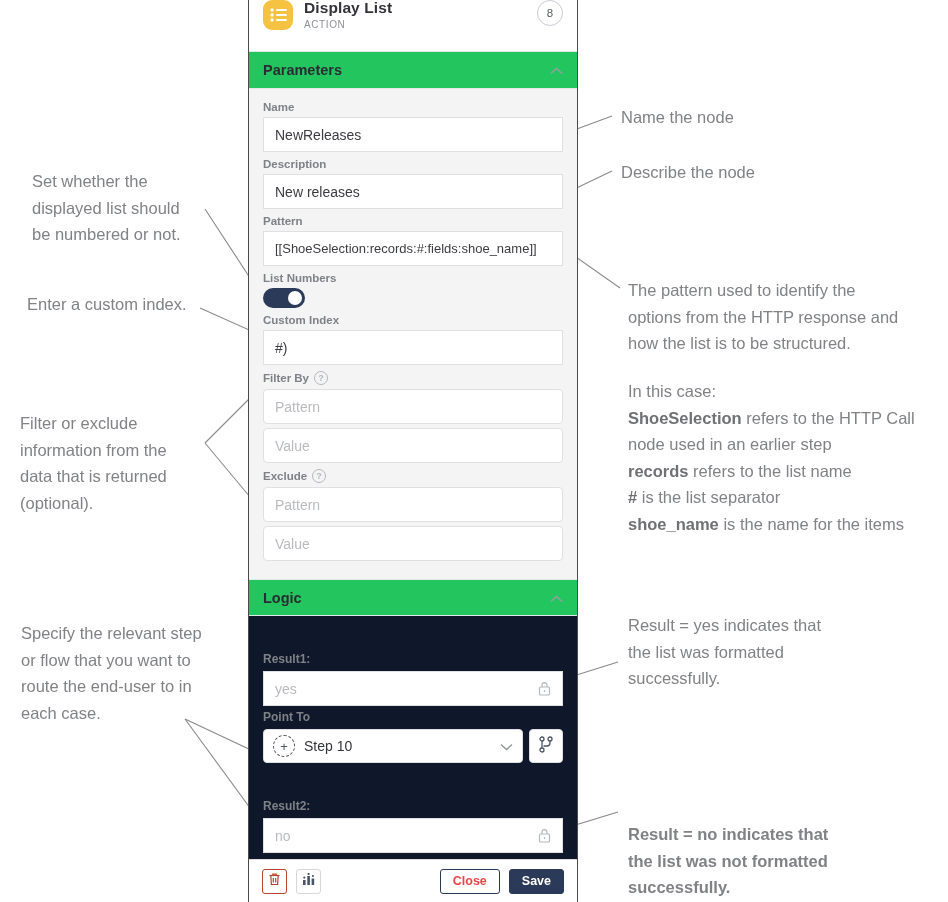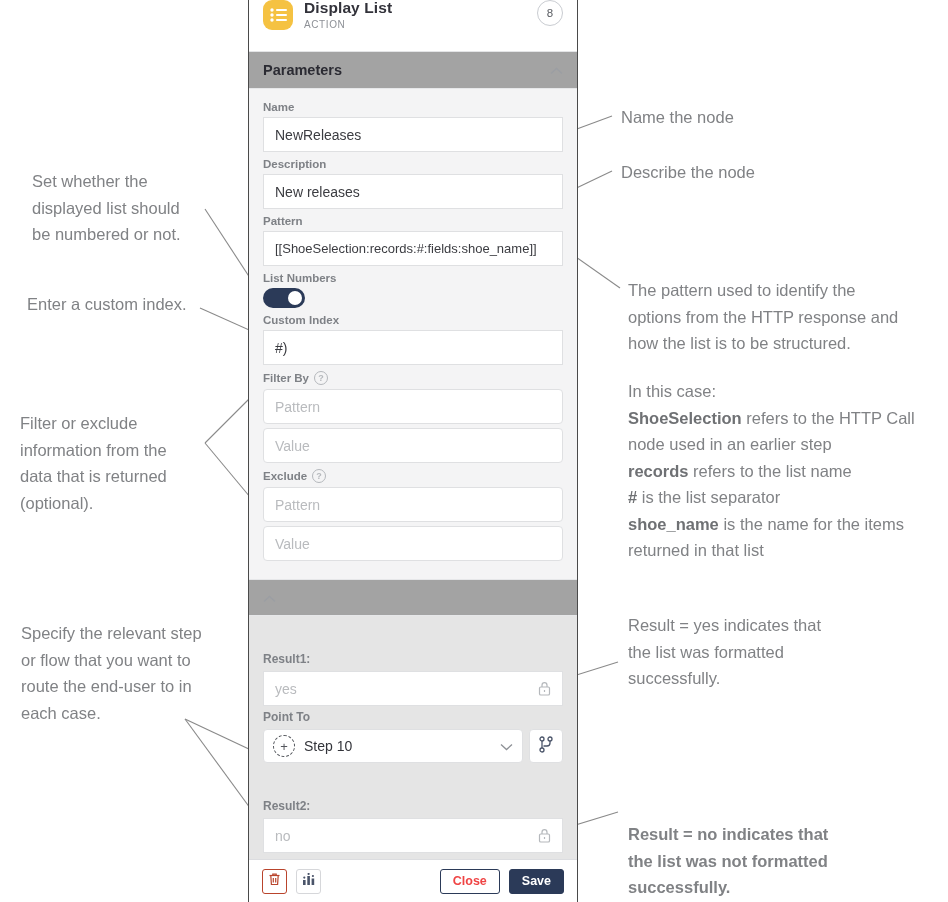--- a/index.html
+++ b/index.html
@@ -80,21 +80,21 @@
     display: flex; align-items: center; justify-content: center;
     font-size: 11.5px; color: #5a5d63;
     flex: 0 0 24px;
   }
 
   
   .section-head {
     display: flex; align-items: center;
     padding: 0 14px;
     height: 37px;
-    background: #a3a3a3;
+    background: #22c55e;
     border-bottom: 1px solid #e6e7e9;
     box-sizing: border-box;
   }
   .section-head .title {
     flex: 1 1 auto;
     font-size: 14.5px; font-weight: bold; color: #2b2b33;
   }
   .chev { color: #9b9ea3; }
 
   .section-body {
@@ -149,21 +149,21 @@
     margin: 2px 0 2px 0;
   }
   .toggle .knob {
     position: absolute; right: 3px; top: 3px;
     width: 14px; height: 14px; border-radius: 50%;
     background: #ffffff;
   }
 
   
   .logic-body {
-    background: #e5e5e5;
+    background: #0f172a;
     padding: 14px 14px 0 14px;
     box-sizing: border-box;
     flex: 1 1 auto;
   }
   .logic-label {
     font-size: 12px; font-weight: bold; color: #7e8186;
     margin: 4px 0 5px 0;
   }
   .row-select {
     display: flex; gap: 6px; align-items: center;
@@ -295,23 +295,20 @@
   </div>
   <div>
     <b>records</b><span> refers to the list name</span>
   </div>
   <div>
     <b>#</b><span> is the list separator</span>
   </div>
   <div>
     <b>shoe_name</b><span> is the name for the items</span>
   </div>
-  <div>
-    <span>returned in that list</span>
-  </div>
 </div>
 
 <div class="anno" style="left:628px; top:612px; width:300px; white-space:pre-line;">Result = yes indicates that
 the list was formatted
 successfully.</div>
 
 <div class="anno" style="left:628px; top:821px; width:300px; white-space:pre-line;font-weight:bold;">Result = no indicates that
 the list was not formatted
 successfully.</div>
 
@@ -403,20 +400,21 @@
         <span>Pattern</span>
       </div>
       <div class="tf ph">
         <span>Value</span>
       </div>
     </div>
 
   </div>
 
   <div class="section-head" style="border-top:1px solid #e6e7e9;">
+    <div class="title">Logic</div>
     <span class="chev">
       <svg width="13" height="8" viewBox="0 0 13 8" fill="none" stroke="#9b9ea3" stroke-width="1.3">
         <path d="M1 6.5 L6.5 1.5 L12 6.5"></path>
       </svg>
     </span>
   </div>
 
   <div class="logic-body">
 
     <div class="logic-label" style="margin-top:22px;">Result1:</div>

